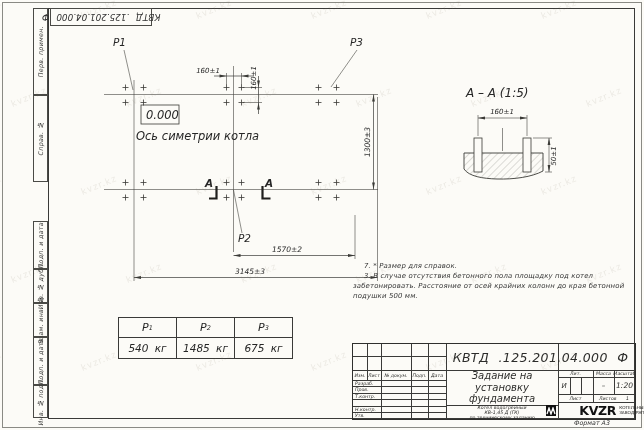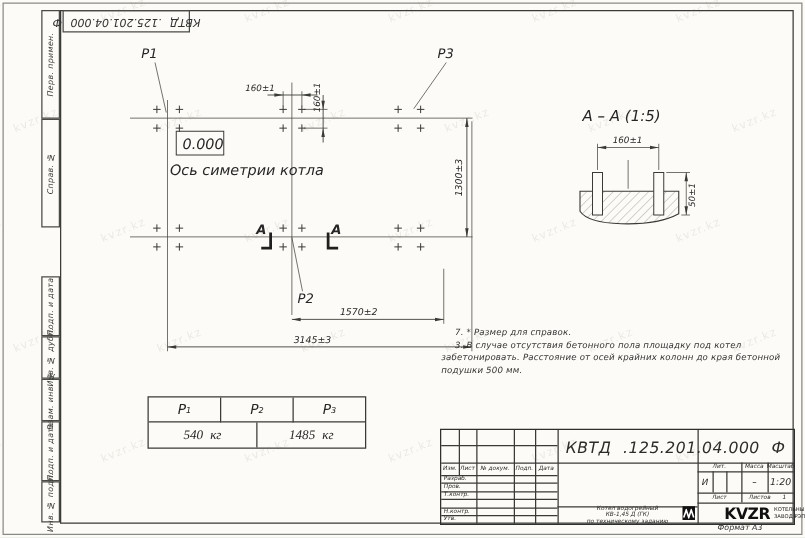--- a/index.html
+++ b/index.html
@@ -18,21 +18,21 @@
   .topcode span{transform:rotate(180deg);font-size:8.8px;font-style:italic;word-spacing:4px;white-space:nowrap;color:#333;}
   
   .notes{left:353px;top:262px;width:272px;font-size:6.9px;font-style:italic;line-height:1.43;
          color:#333;letter-spacing:.15px;}
   .notes p{margin:0;text-indent:11px;}
   
   .ltable{left:118px;top:317px;width:175px;height:42px;border:1.2px solid #3a3a38;box-sizing:border-box;}
   .ltable .row{display:flex;height:50%;}
   .ltable .c{flex:1;border-right:1px solid #3a3a38;border-bottom:1px solid #3a3a38;box-sizing:border-box;
              display:flex;align-items:center;justify-content:center;font-style:italic;}
-  .ltable .row:last-child .c{border-bottom:none;font-family:Liberation Serif, serif;}
+  .ltable .row:last-child .c{border-bottom:none;}
   .ltable .c:last-child{border-right:none;}
   .ltable .hd{font-size:11px;}
   .ltable .hd sub{font-size:6.5px;}
   .ltable .val{font-size:10.5px;word-spacing:3px;}
   
   .tb{left:352px;top:343px;width:282px;height:75px;border:1.3px solid #2f2f2d;box-sizing:content-box;}
   .tb .h{position:absolute;height:1px;background:#3a3a38;}
   .tb .v{position:absolute;width:1px;background:#3a3a38;}
   .tb .t{position:absolute;display:flex;align-items:center;justify-content:center;
          font-style:italic;color:#2c2c2a;}
@@ -193,20 +193,21 @@
           <sub>2</sub>
         </div>
       <div class="c hd">
           <span>Р</span>
           <sub>3</sub>
         </div>
     </div>
     <div class="row">
       <div class="c val">540 кг</div>
       <div class="c val">1485 кг</div>
+      <div class="c val">675 кг</div>
     </div>
   </div>
 
   <div class="abs tb">
 
     <div class="v" style="left:93px;top:0;height:75px;"></div>
     <div class="v" style="left:205px;top:0;height:75px;"></div>
     <div class="v" style="left:14px;top:0;height:36px;"></div>
     <div class="v" style="left:28px;top:0;height:75px;"></div>
     <div class="v" style="left:58px;top:0;height:75px;"></div>
@@ -237,20 +238,25 @@
 
     <div class="t f47" style="left:0;top:36px;width:28px;height:6px;justify-content:flex-start;padding-left:2px;">Разраб.</div>
     <div class="t f47" style="left:0;top:42px;width:28px;height:7px;justify-content:flex-start;padding-left:2px;">Пров.</div>
     <div class="t f47" style="left:0;top:49px;width:28px;height:6px;justify-content:flex-start;padding-left:2px;">Т.контр.</div>
     <div class="t f47" style="left:0;top:55px;width:28px;height:7px;justify-content:flex-start;padding-left:2px;"></div>
     <div class="t f47" style="left:0;top:62px;width:28px;height:6px;justify-content:flex-start;padding-left:2px;">Н.контр.</div>
     <div class="t f47" style="left:0;top:68px;width:28px;height:7px;justify-content:flex-start;padding-left:2px;">Утв.</div>
 
     <div class="t code-cell" style="left:93px;top:0;width:189px;height:26px;">КВТД .125.201.04.000 Ф</div>
 
+    <div class="t name-cell" style="left:93px;top:26px;width:112px;height:35px;">
+      <span>Задание на</span>
+      <span>установку</span>
+      <span>фундамента</span>
+    </div>
     <div class="t sub-cell" style="left:93px;top:61px;width:112px;height:14px;">
       <span>Котел водогрейный</span>
       <span>КВ-1,45 Д (ГК)</span>
       <span>по техническому заданию</span>
     </div>
 
     <div class="t f47" style="left:205px;top:26px;width:35px;height:7px;">Лит.</div>
     <div class="t f47" style="left:240px;top:26px;width:21px;height:7px;">Масса</div>
     <div class="t f47" style="left:261px;top:26px;width:21px;height:7px;">Масштаб</div>
     <div class="t" style="left:205px;top:33px;width:12px;height:17px;font-size:7px;">И</div>

